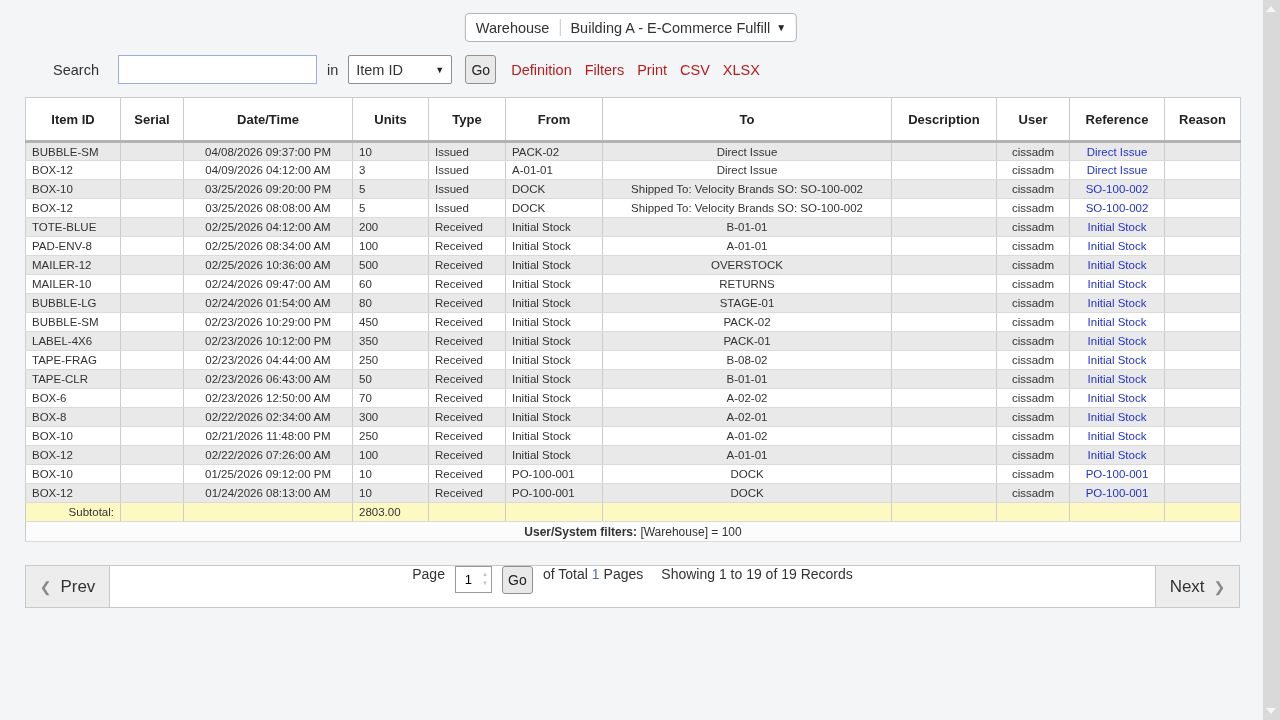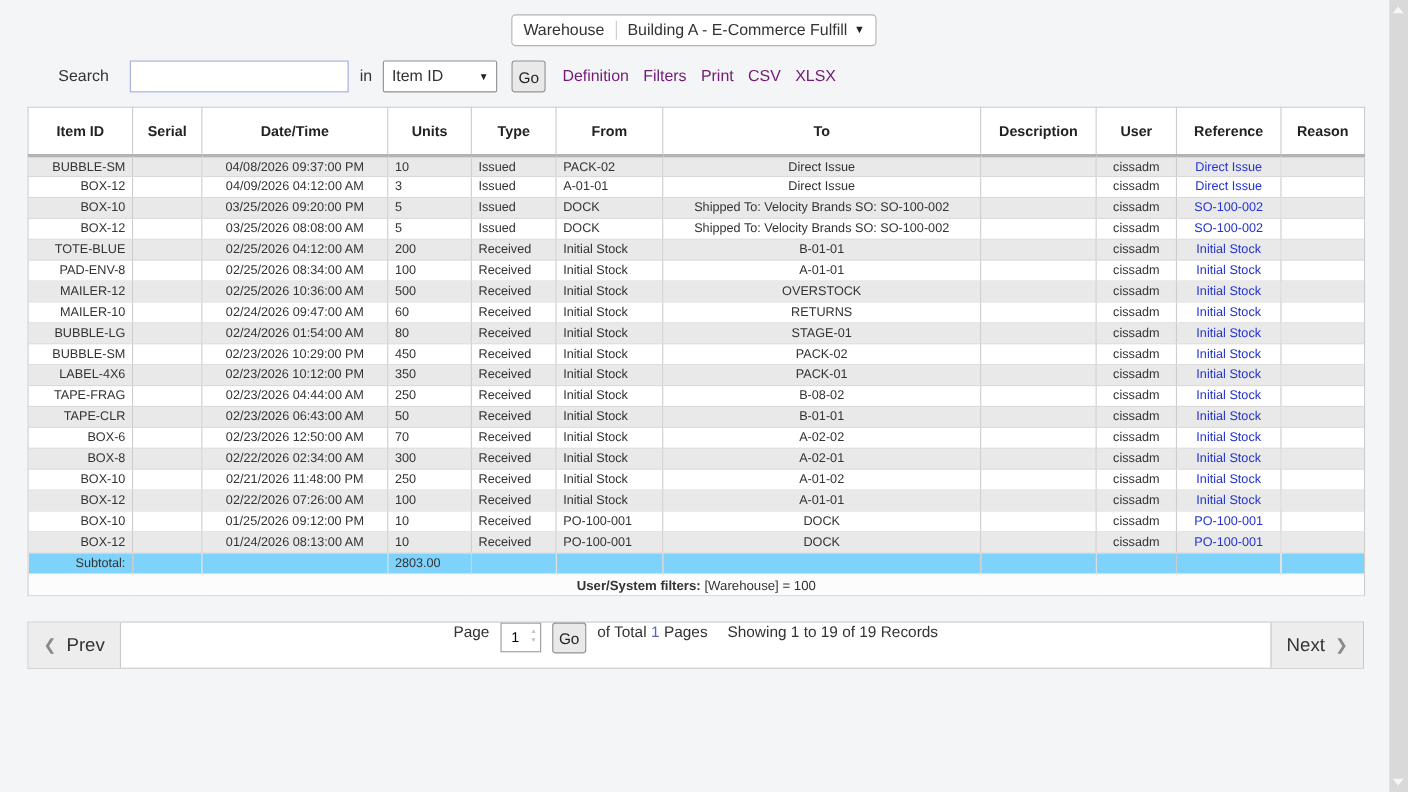--- a/index.html
+++ b/index.html
@@ -42,53 +42,53 @@
     width:104px; height:29px; border:1px solid #8f8f8f; border-radius:2px; background:#fff;
     display:flex; align-items:center; justify-content:space-between;
     padding:0 7px; margin-right:13px; cursor:pointer;
   }
   .fs-caret { font-size:9px; color:#222; }
   .go-btn {
     width:31px; height:29px; background:#e9e9e9; border:1px solid #919191; border-radius:3px;
     font:inherit; font-size:14px; color:#222; margin-right:15px; cursor:pointer; padding:0;
   }
   .top-links { display:flex; gap:13px; }
-  .top-links a { color:#701a75; text-decoration:none; cursor:pointer; }
+  .top-links a { color:#b91c1c; text-decoration:none; cursor:pointer; }
 
   
   table.grid {
     position:absolute; left:25px; top:97px; width:1215px;
     border-collapse:collapse; table-layout:fixed; background:#fff;
     font-size:11.5px; color:#333;
   }
   table.grid th {
     height:44px; font-size:13px; font-weight:bold; color:#222; background:#fff;
     border:1px solid #ccc; border-bottom:3px solid #b3b3b3; text-align:center;
     padding:0 4px; overflow:hidden; white-space:nowrap;
   }
   table.grid td {
     height:19px; border-left:1px solid #ccc; border-right:1px solid #ccc;
     border-bottom:1px solid #dadada; padding:0 6px;
     white-space:nowrap; overflow:hidden;
   }
   tr.r-odd  td { background:#e9e9e9; }
   tr.r-even td { background:#ffffff; }
-  .c-item_id { text-align:right;margin-left:48px; }
+  .c-item_id { text-align:left;margin-left:48px; }
   .c-serial { text-align:left; }
   .c-datetime { text-align:center; }
   .c-units { text-align:left; padding-right:9px; }
   .c-type { text-align:left; padding-left:9px; }
   .c-from { text-align:left; padding-left:9px; }
   .c-to { text-align:center; }
   .c-description { text-align:left; }
   .c-user { text-align:center; }
   .c-reference { text-align:center; }
   .c-reason { text-align:left; }
   .tbl-link { color:#2333cc; text-decoration:none; cursor:pointer; }
-  tr.subtotal td { background:#7dd3fc; }
+  tr.subtotal td { background:#fef9c3; }
   .sub-label { text-align:right; padding-right:5px; }
   tr.filterrow td {
     background:#fcfcfc; text-align:center; height:20px;
     border-top:1px solid #ccc; font-size:12px;
   }
   .filters-prefix { font-weight:bold; }
 
   
   .pager {
     position:absolute; left:25px; top:565px; width:1215px; height:43px;

